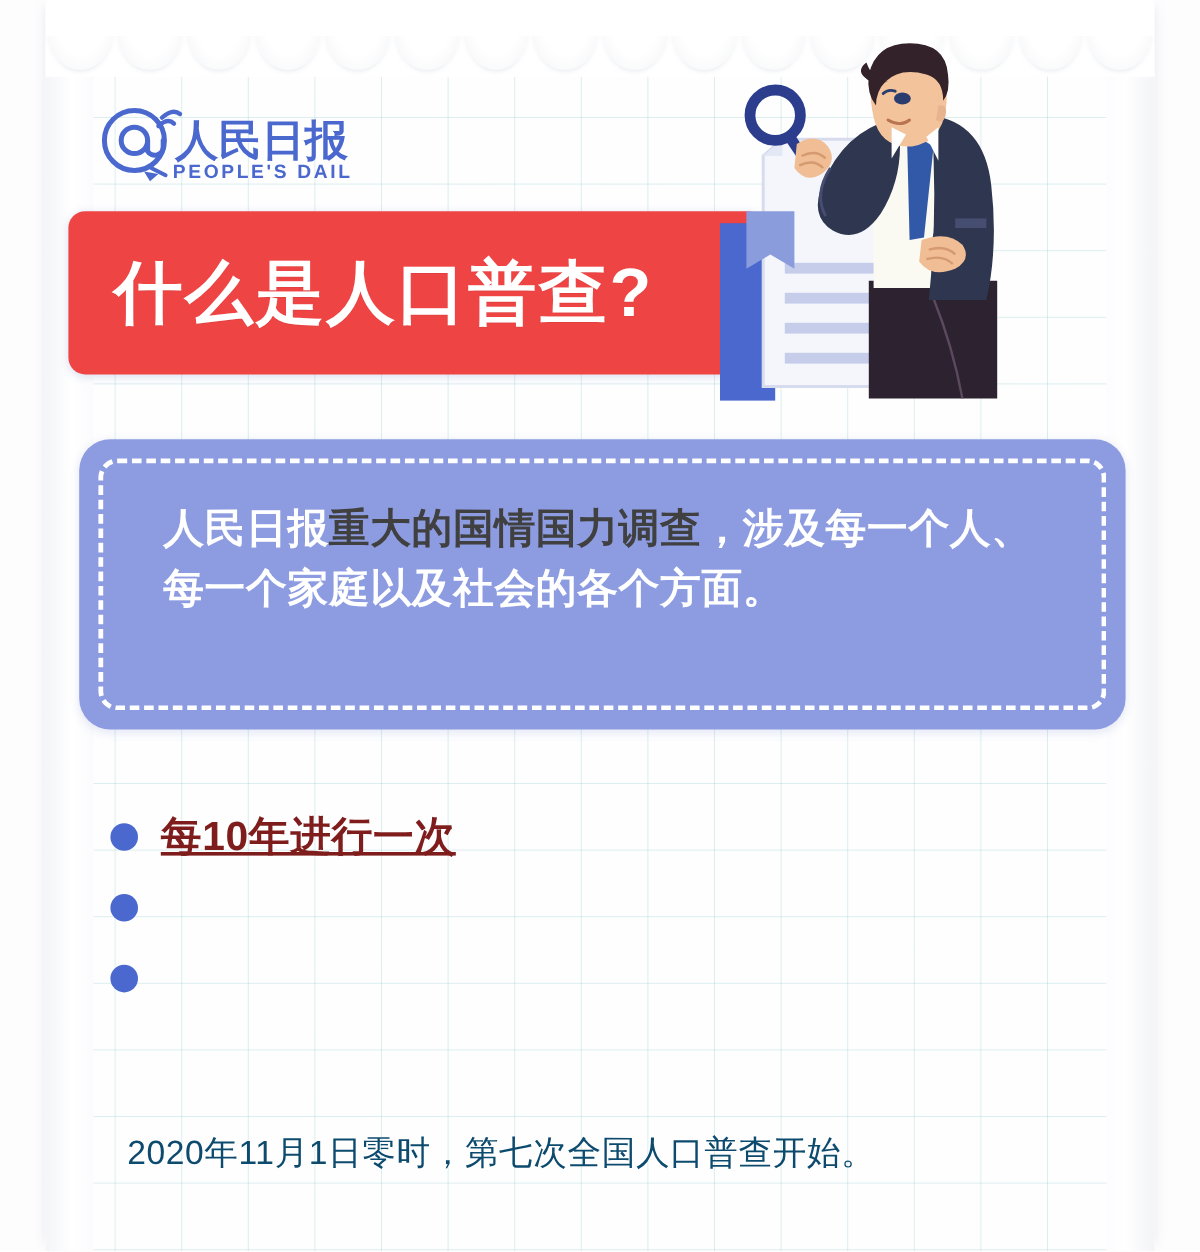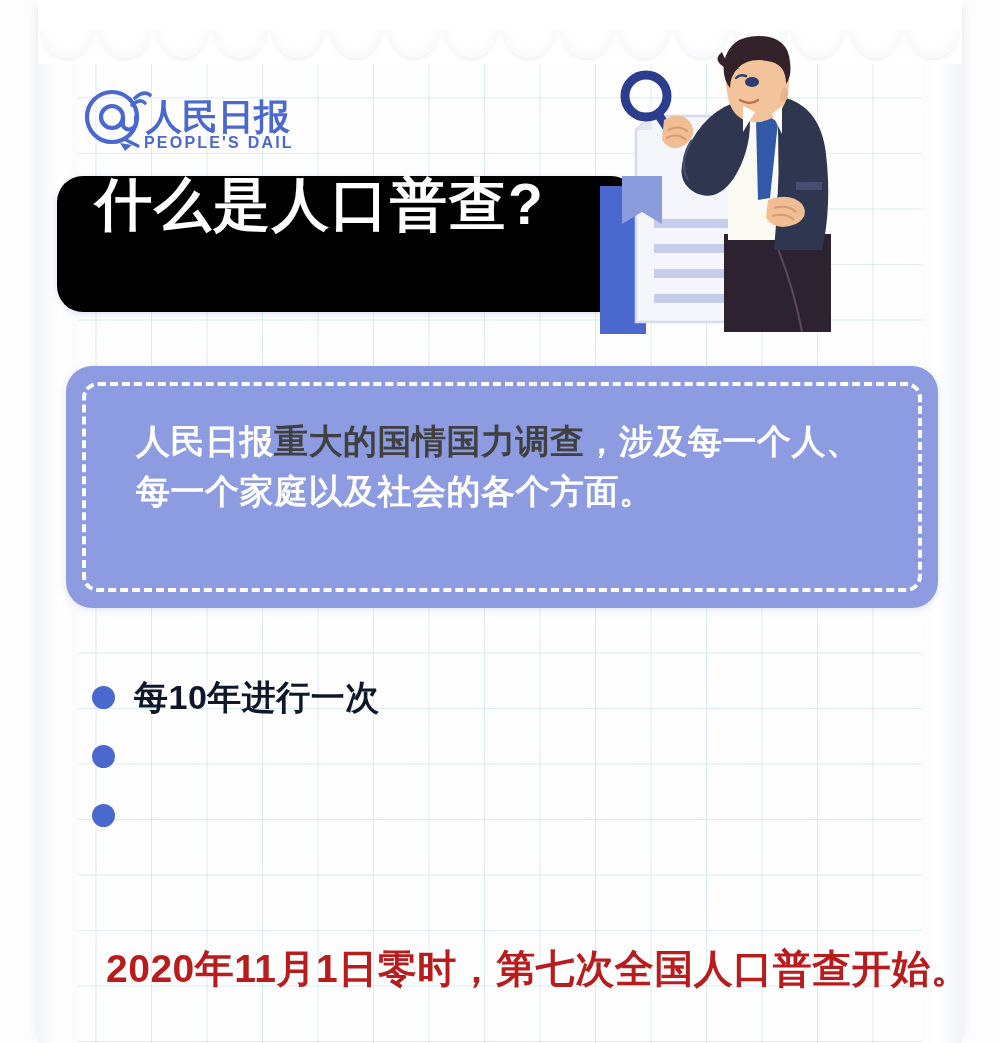--- a/index.html
+++ b/index.html
@@ -89,24 +89,24 @@
     width: 210px; height: 66px;
     z-index: 8;
   }
   .logo svg { display: block; }
 
   
   .title-banner {
     position: absolute;
     left: 57px; top: 176px;
     width: 580px; height: 136px;
-    background: #000000;
-    border-radius: 26px;
+    background: #ef4444;
+    border-radius: 14px;
     z-index: 5;
-    display: flex; align-items: flex-start;
+    display: flex; align-items: center;
     box-shadow: 0 2px 7px rgba(60,85,170,.17);
   }
   .title-banner .title-text {
     color: #ffffff;
     font-size: 57px;
     font-weight: bold;
     letter-spacing: 2px;
     margin-left: 38px;
     line-height: 1;
     text-shadow: 0 1px 0 rgba(0,0,0,.05);
@@ -171,34 +171,35 @@
     height: 42px;
   }
   .dot {
     width: 23px; height: 23px;
     border-radius: 50%;
     background: #4a68ce;
     flex: 0 0 auto;
     margin-right: 19px;
   }
   .bullet-label {
-    color: #0f172a;
+    color: #7f1d1d;
     font-size: 34px;
     font-weight: bold;
     letter-spacing: .5px;
     line-height: 1;
+    text-decoration: underline;
   }
 
   
   .footer-line {
     position: absolute;
     left: 106px; top: 942px;
-    color: #b91c1c;
-    font-size: 39px;
-    font-weight: bold;
+    color: #0c4a6e;
+    font-size: 28px;
+    font-weight: normal;
     letter-spacing: .5px;
     z-index: 5;
     white-space: nowrap;
   }
 </style>
 </head>
 <body>
 
 <div id="page">
 

